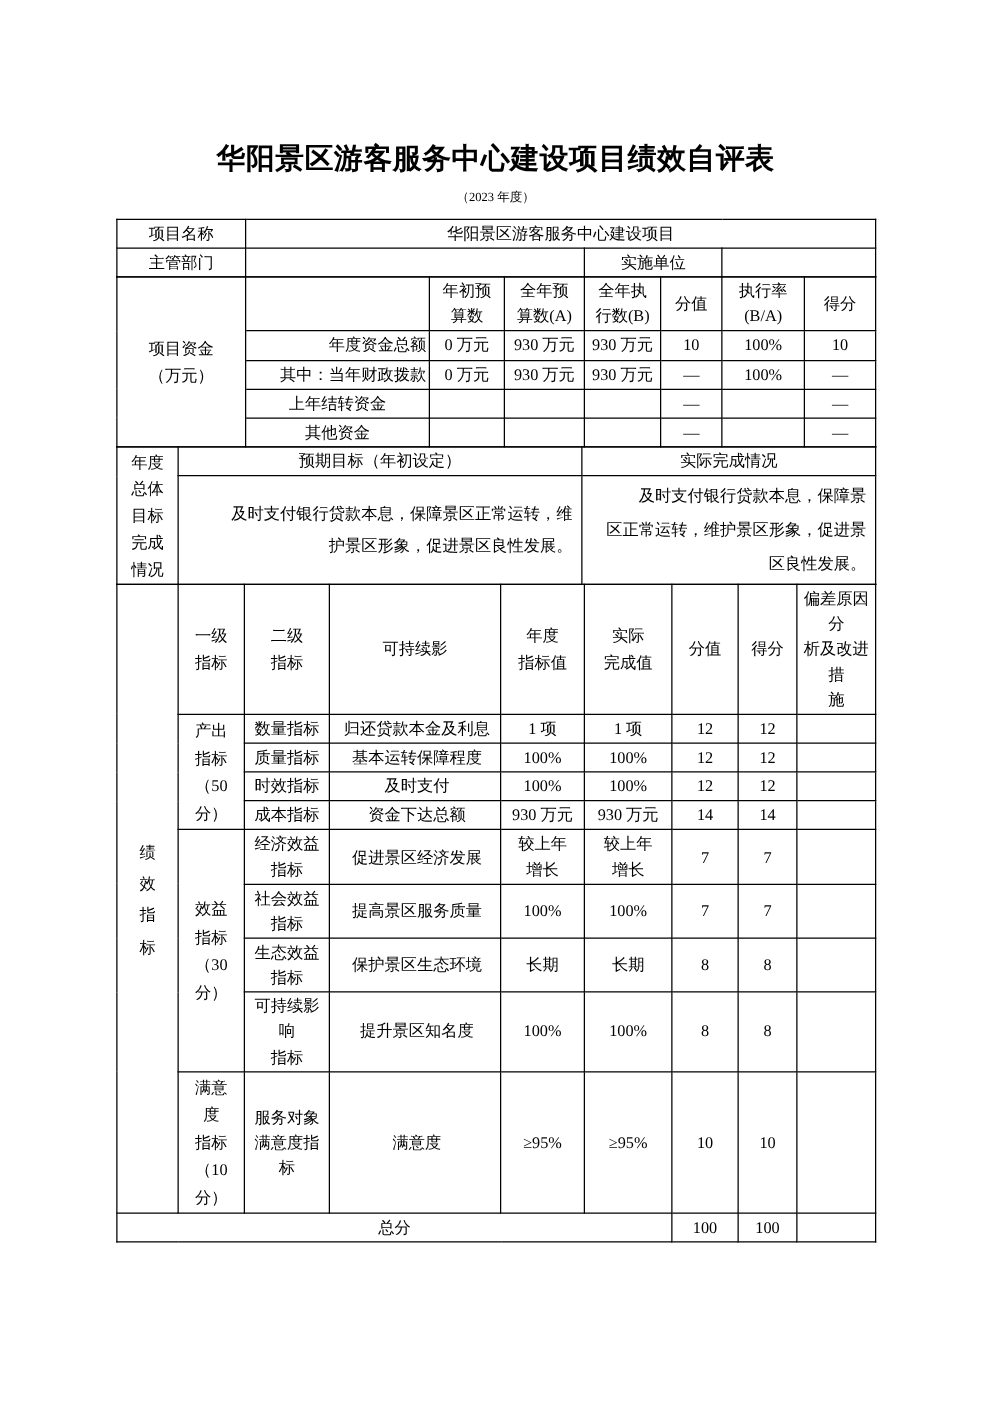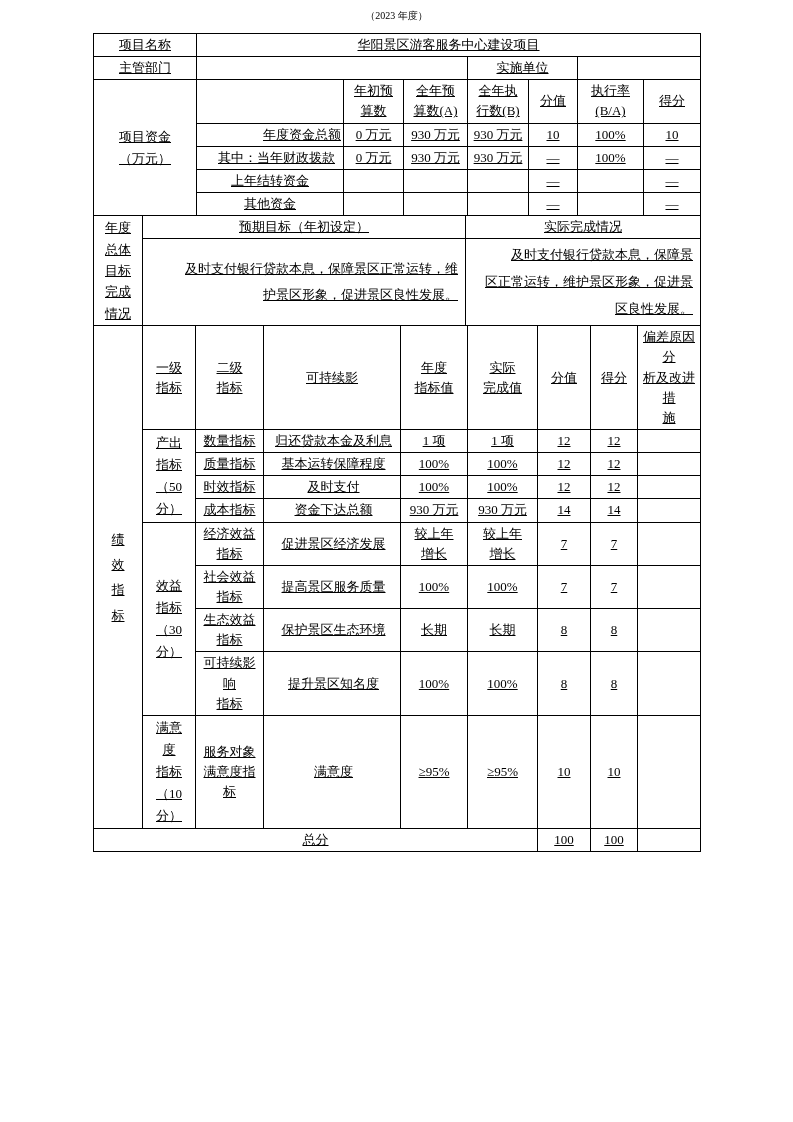--- a/index.html
+++ b/index.html
@@ -30,21 +30,20 @@
     letter-spacing: 0.5px;
   }
   .doc-subtitle {
     margin-top: 9px;
     text-align: center;
     font-size: 10px;
   }
   .tablewrap {
     width: 607px;
     margin: 10px auto 0 auto;
-    text-decoration: underline;
   }
   table {
     width: 100%;
     border-collapse: collapse;
     table-layout: fixed;
   }
   table + table { margin-top: -1px; }
   td {
     border: 1px solid #000;
     font-size: 13px;
@@ -53,34 +52,35 @@
     padding: 1px 2px;
     line-height: 1.55;
     white-space: pre-line;
     overflow: hidden;
     word-break: break-all;
   }
   .vlabel   { line-height: 1.65; }
   .vlabel-k { line-height: 1.95; }  
   .grp      { line-height: 1.7; }
   .left5    { text-align: right; padding-left: 5px; }
-  .left15   { text-align: center; padding-left: 15px; }
+  .left15   { text-align: right; padding-left: 15px; }
   .l3cell   { text-align: center; padding-left: 5px; margin-top: 6px; }
   .goaltext {
     text-align: right;
     text-indent: 2em;
     line-height: 2.05;
     padding: 2px 7px;
   }
 </style>
 </head>
 <body>
 
 <div class="page">
 
+  <div class="doc-title">华阳景区游客服务中心建设项目绩效自评表</div>
   <div class="doc-subtitle">（2023 年度）</div>
 
   <div class="tablewrap">
 
     <table>
       <colgroup>
           <col style="width:103px">
           <col style="width:271px">
           <col style="width:110px">
           <col style="width:123px">

